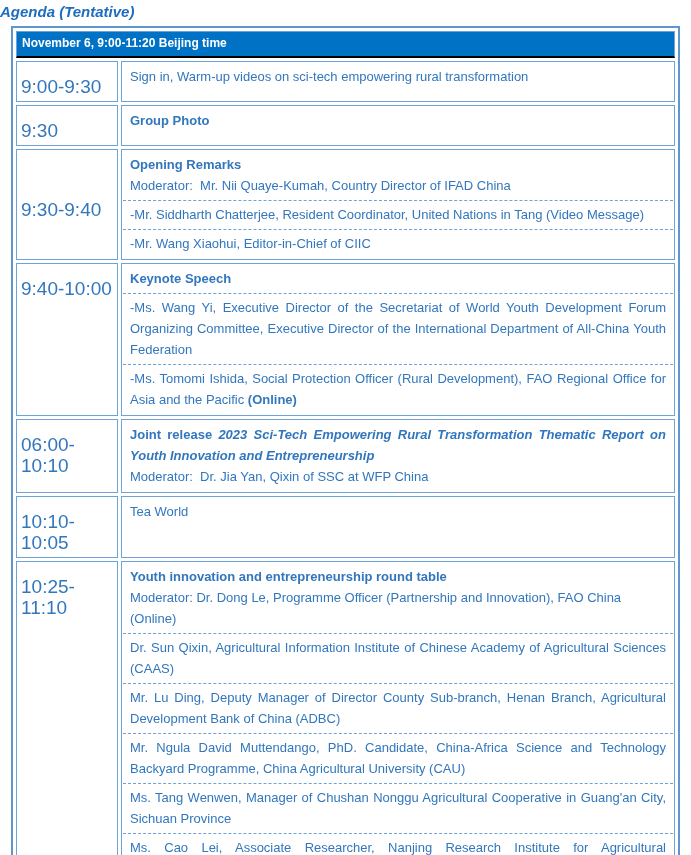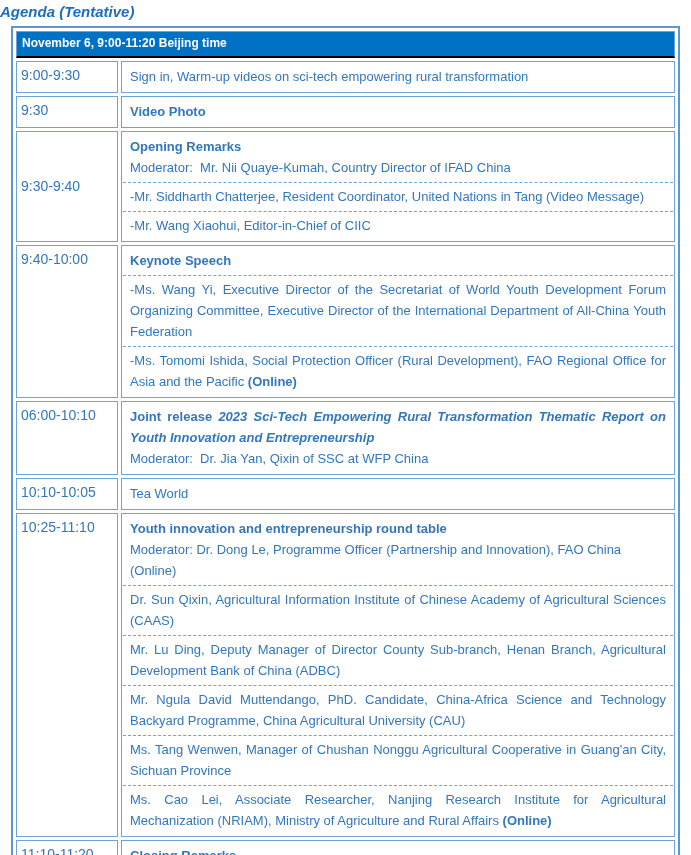--- a/index.html
+++ b/index.html
@@ -34,22 +34,22 @@
     background: var(--header-bg);
     color: var(--header-text);
     font-weight: bold;
     font-size: 12px;
     line-height: 17px;
     padding: 3px 5px 4px;
     border-bottom: 2px solid var(--header-underline);
   }
   td.time {
     width: 102px;
-    padding: 3px 4px 4px;
-    font-size: 14px;
+    padding: 14px 4px 4px;
+    font-size: 19px;
     line-height: 21px;
     color: var(--text-color);
   }
   td.time.mid { vertical-align: middle; }
   td.desc { padding: 1px; }
   .block { padding: 3px 7px 4px; }
   .block + .block { border-top: 1px dashed var(--border-color); }
   .block p {
     margin: 0;
     font-size: 13px;
@@ -78,21 +78,21 @@
           <td class="desc">
             <div class="block">
               <p><span>Sign in, Warm-up videos on sci-tech empowering rural transformation</span></p>
             </div>
           </td>
         </tr>
         <tr>
           <td class="time">9:30</td>
           <td class="desc">
             <div class="block">
-              <p><span class="b">Video Photo</span></p>
+              <p><span class="b">Group Photo</span></p>
             </div>
           </td>
         </tr>
         <tr>
           <td class="time mid">9:30-9:40</td>
           <td class="desc">
             <div class="block">
               <p><span class="b">Opening Remarks</span></p>
               <p><span>Moderator:  Mr. Nii Quaye-Kumah, Country Director of IFAD China</span></p>
             </div>

